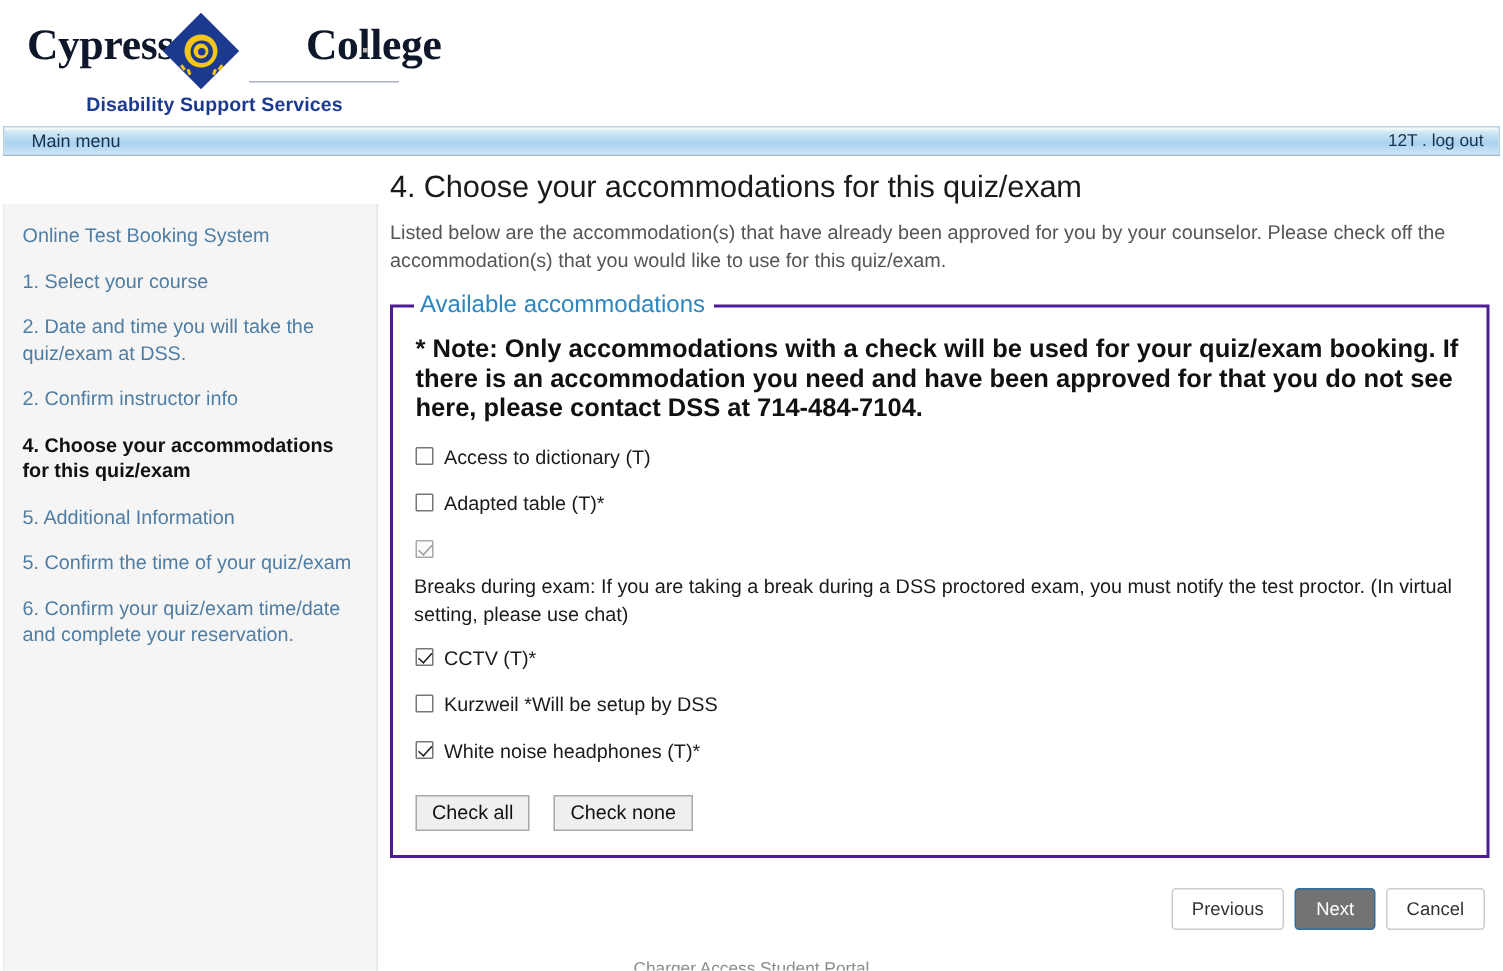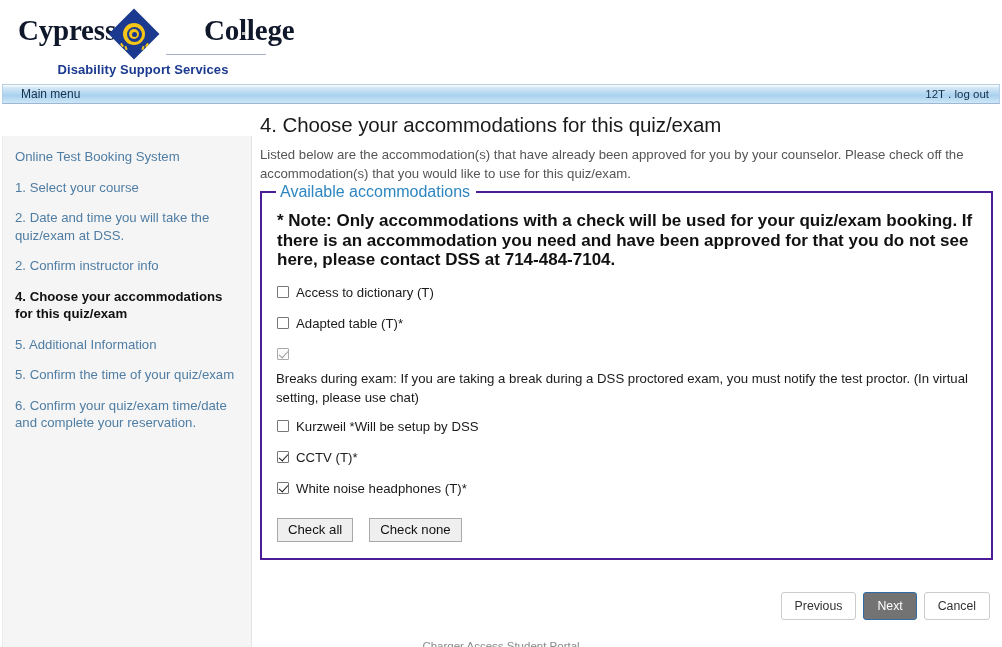--- a/index.html
+++ b/index.html
@@ -173,20 +173,21 @@
     font-size: 20.5px;
     font-weight: normal;
     color: #1a1a1a;
     margin: 3px 0 8px 0;
     letter-spacing: -0.1px;
   }
   #page-intro {
     font-size: 13.2px;
     line-height: 19px;
     color: #555555;
+    margin-bottom: 12px;
     max-width: 724px;
   }
 
   fieldset#accommodations {
     border: 2px solid #4c1d95;
     margin: 0;
     padding: 4px 14px 14px 14px;
     width: 733px;
     background: #ffffff;
   }
@@ -362,27 +363,27 @@
         <span class="cb"></span>
         <span>Adapted table (T)*</span>
       </label>
 
       <div class="check-row block">
         <span class="cb checked disabled"></span>
         <div class="break-text">Breaks during exam: If you are taking a break during a DSS proctored exam, you must notify the test proctor. (In virtual setting, please use chat)</div>
       </div>
 
       <label class="check-row">
+        <span class="cb checked"></span>
+        <span>CCTV (T)*</span>
+      </label>
+
+      <label class="check-row">
         <span class="cb"></span>
         <span>Kurzweil *Will be setup by DSS</span>
-      </label>
-
-      <label class="check-row">
-        <span class="cb checked"></span>
-        <span>CCTV (T)*</span>
       </label>
 
       <label class="check-row">
         <span class="cb checked"></span>
         <span>White noise headphones (T)*</span>
       </label>
 
       <div id="check-buttons">
         <button class="gray-btn">Check all</button>
         <button class="gray-btn">Check none</button>

